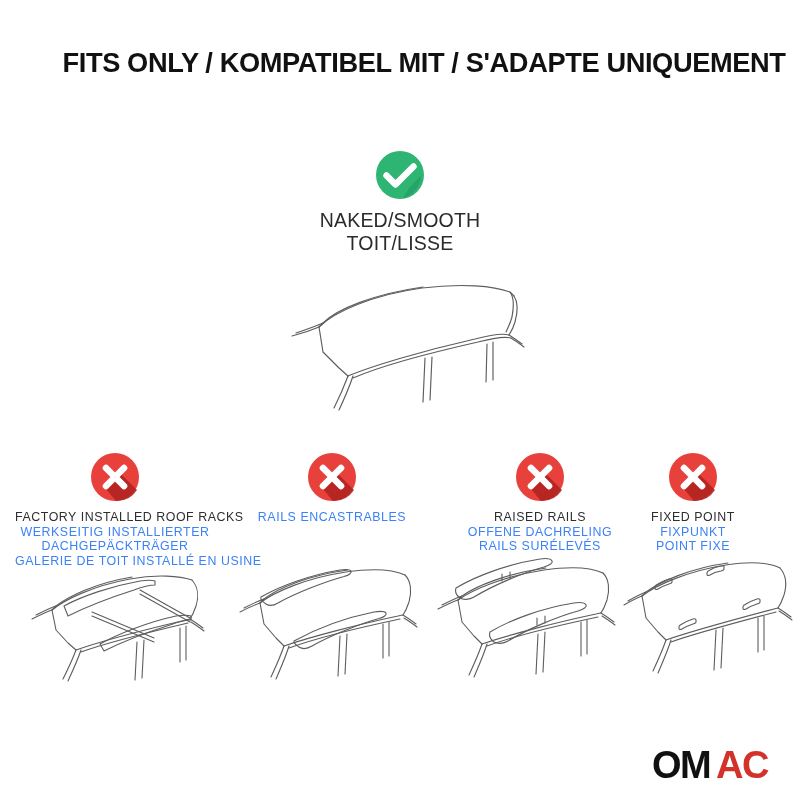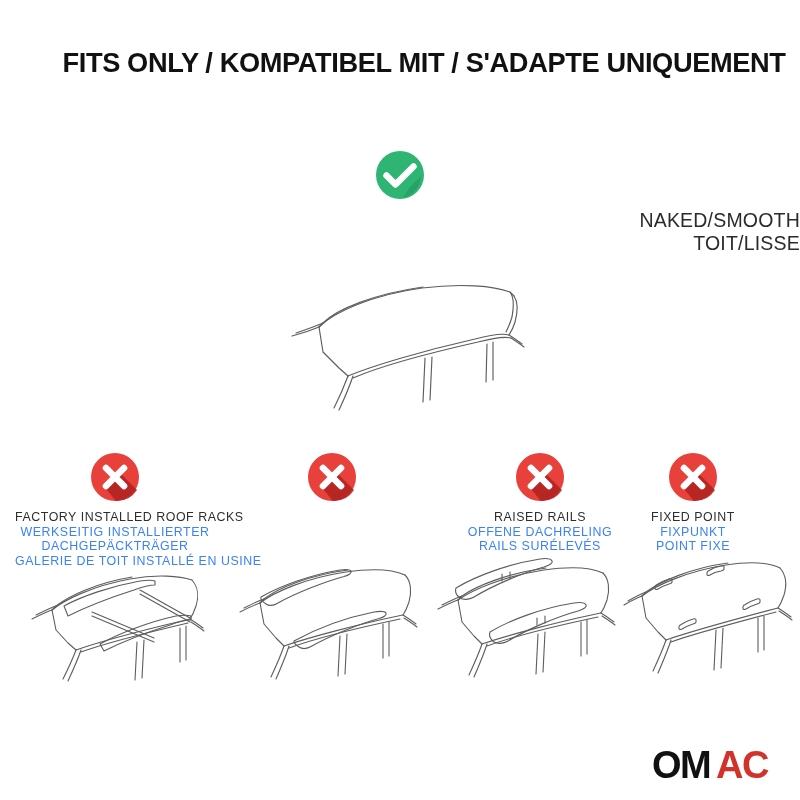--- a/index.html
+++ b/index.html
@@ -36,21 +36,21 @@
     transform-origin: center;
     white-space: nowrap;
   }
 
   
   #approved-section {
     position: absolute;
     left: 0;
     top: 150px;
     width: 800px;
-    text-align: right;
+    text-align: center;
   }
   .badge {
     display: block;
     margin: 0 auto;
     position: relative;
   }
   #approved-labels {
     margin-top: 9px;
   }
   #approved-labels .lbl {
@@ -212,20 +212,21 @@
 
 <div class="reject-col" style="left:232px; width:200px;">
   <div class="badge-wrap">
     <svg class="badge" width="50" height="50" viewBox="0 0 50 50">
       <circle cx="25" cy="25" r="24" fill="#E8413C"></circle>
       <path d="M30 21 L47 38 A24 24 0 0 1 26 48.9 L16 37 Z" fill="#b32420" opacity="0.9"></path>
       <path d="M16 16 L34 34 M34 16 L16 34" fill="none" stroke="#ffffff" stroke-width="6.6" stroke-linecap="round"></path>
     </svg>
   </div>
   <div class="reject-labels">
+    <span class="lbl secondary">RAILS ENCASTRABLES</span>
   </div>
 </div>
 
 <svg class="roof-art" style="left:228px;" width="210" height="140" viewBox="0 0 210 140">
   <g fill="none" stroke="#5d5d5d" stroke-width="1.1" stroke-linejoin="round" stroke-linecap="round">
     <path d="M32 55 C46 44 78 30 118 24 C146 20 166 22 177 27"></path>
     <path d="M32 55 L36 51 C50 40 82 27 120 22"></path>
     <path d="M177 27 C183 33 184 44 181 54 C179 60 177 64 175 67"></path>
     <path d="M32 55 C26 57 20 60 12 64"></path>
     <path d="M36 51 C30 53 24 56 16 60"></path>

